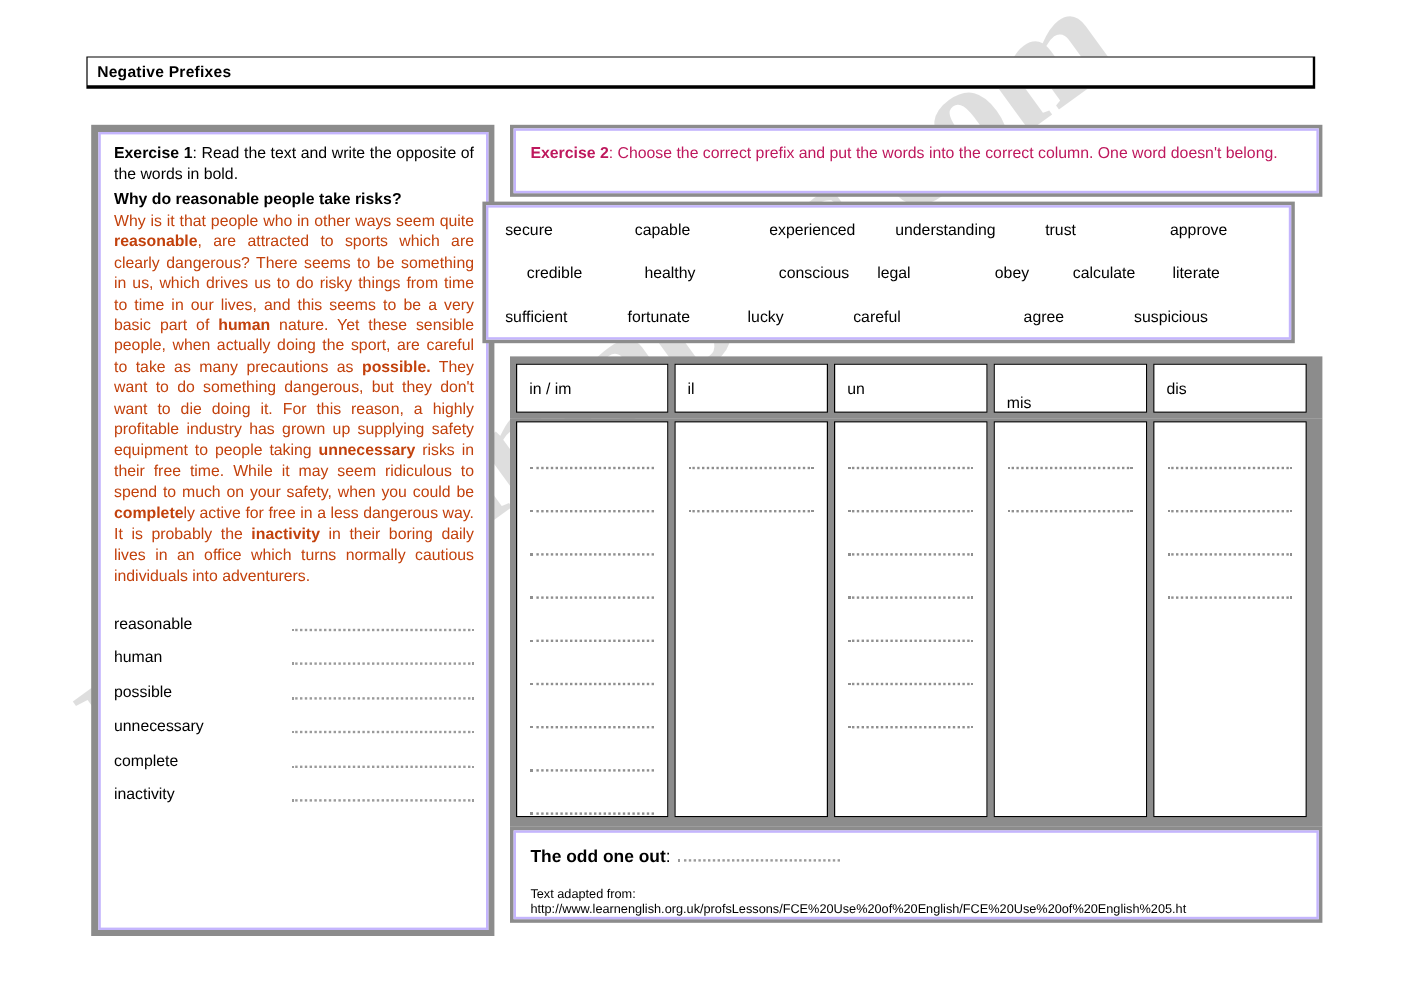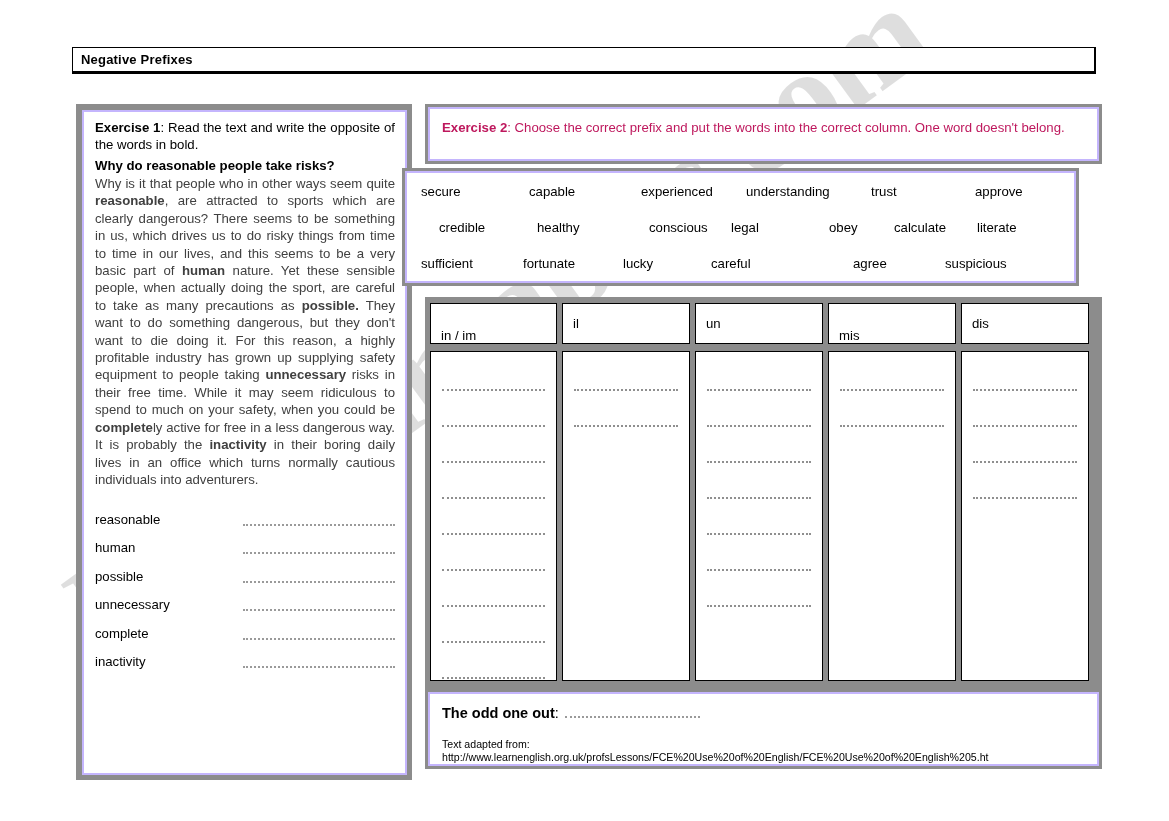--- a/index.html
+++ b/index.html
@@ -99,21 +99,21 @@
     font-size: 13.2px;
     font-weight: bold;
     line-height: 17px;
     color: #000;
     margin-bottom: 1px;
   }
   #ex1-body {
     font-size: 13.2px;
     line-height: 17.4px;
     text-align: justify;
-    color: #404040;
+    color: #c2410c;
   }
   #ex1-body b { font-weight: bold; }
   #ex1-answers {
     margin-top: 13px;
   }
   .answer-row {
     display: flex;
     align-items: flex-end;
     height: 28.5px;
   }
@@ -335,21 +335,21 @@
         <div class="wb-cell" style="width: 100px;">fortunate</div>
         <div class="wb-cell" style="width: 88px;">lucky</div>
         <div class="wb-cell" style="width: 142px;">careful</div>
         <div class="wb-cell" style="width: 92px;">agree</div>
         <div class="wb-cell" style="width: 85px;">suspicious</div>
       </div>
     </div>
 </div>
 
 <div id="prefix-header-strip" class="framed">
-    <div class="prefix-head" style="width: 127px; align-items: flex-end;">
+    <div class="prefix-head" style="width: 127px;">
       <span>in / im</span>
     </div>
     <div class="prefix-head" style="width: 128px;">
       <span>il</span>
     </div>
     <div class="prefix-head" style="width: 128px;">
       <span>un</span>
     </div>
     <div class="prefix-head" style="width: 128px; align-items: flex-end;">
       <span>mis</span>

